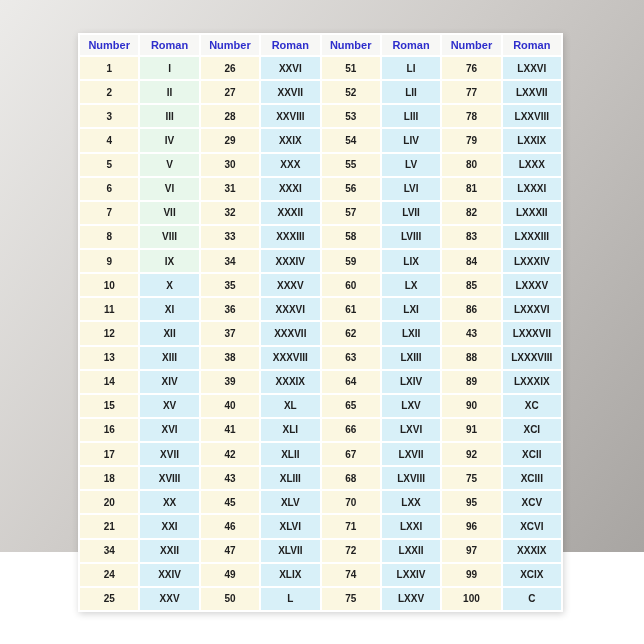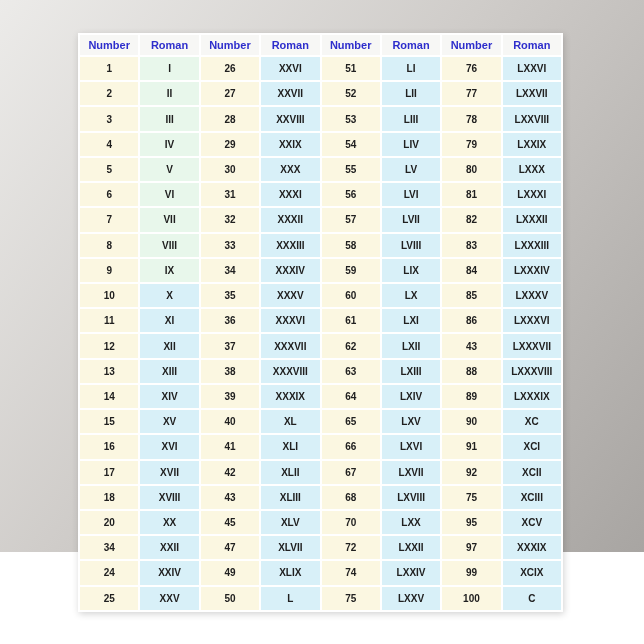--- a/index.html
+++ b/index.html
@@ -266,20 +266,30 @@
           <td class="num">20</td>
           <td class="roman-cyan">XX</td>
           <td class="num">45</td>
           <td class="roman-cyan">XLV</td>
           <td class="num">70</td>
           <td class="roman-cyan">LXX</td>
           <td class="num">95</td>
           <td class="roman-cyan">XCV</td>
         </tr>
         <tr>
+          <td class="num">21</td>
+          <td class="roman-cyan">XXI</td>
+          <td class="num">46</td>
+          <td class="roman-cyan">XLVI</td>
+          <td class="num">71</td>
+          <td class="roman-cyan">LXXI</td>
+          <td class="num">96</td>
+          <td class="roman-cyan">XCVI</td>
+        </tr>
+        <tr>
           <td class="num">34</td>
           <td class="roman-cyan">XXII</td>
           <td class="num">47</td>
           <td class="roman-cyan">XLVII</td>
           <td class="num">72</td>
           <td class="roman-cyan">LXXII</td>
           <td class="num">97</td>
           <td class="roman-cyan">XXXIX</td>
         </tr>
         <tr>

